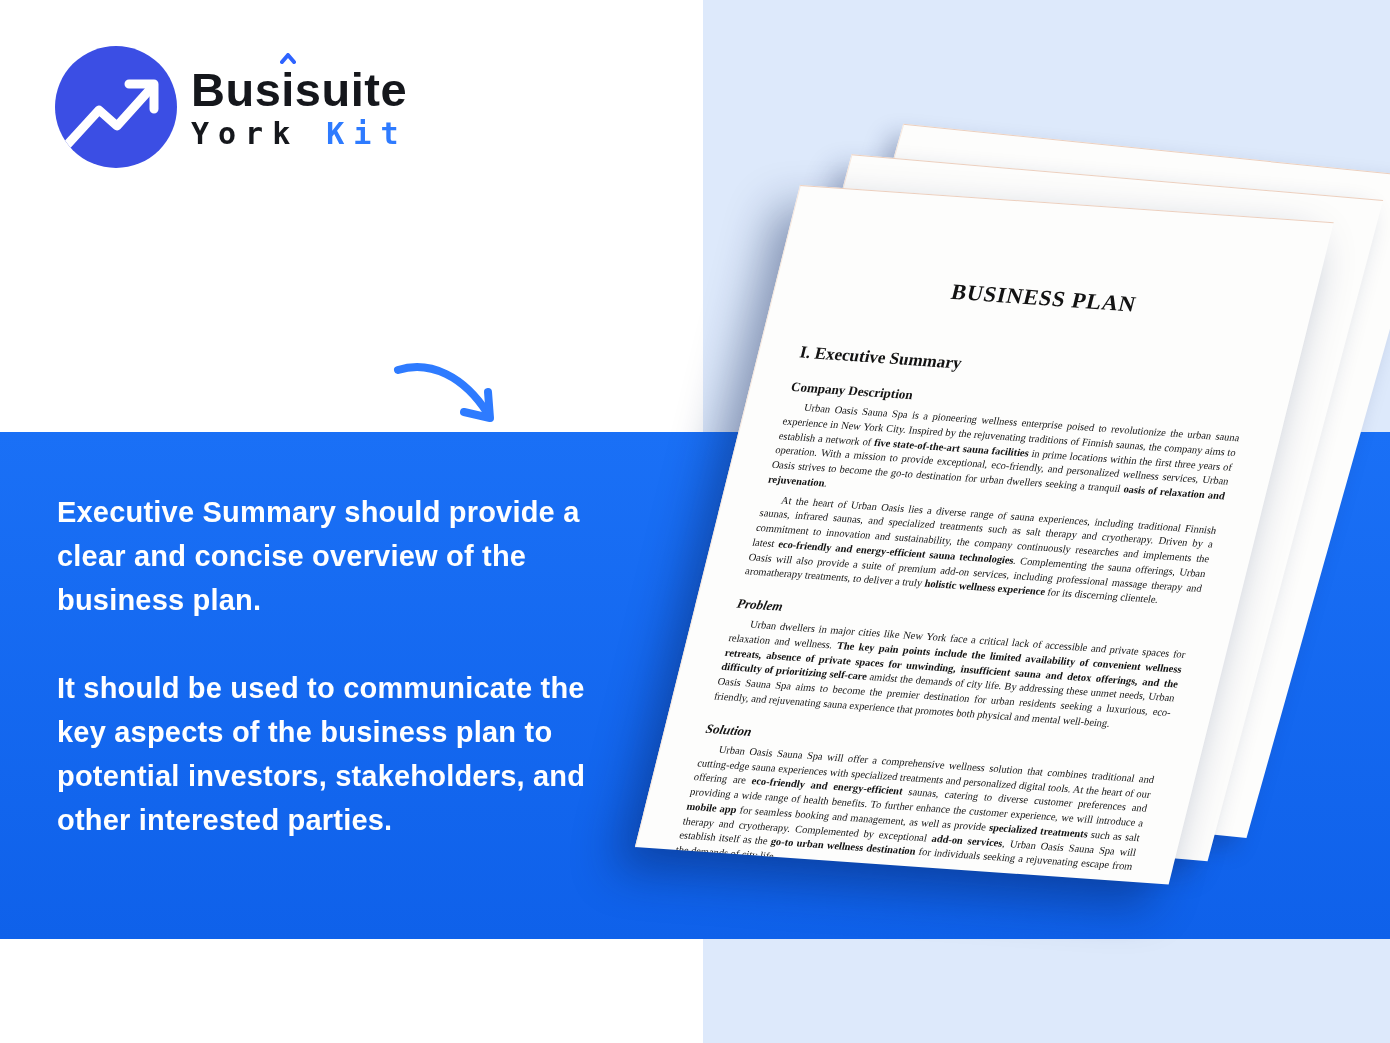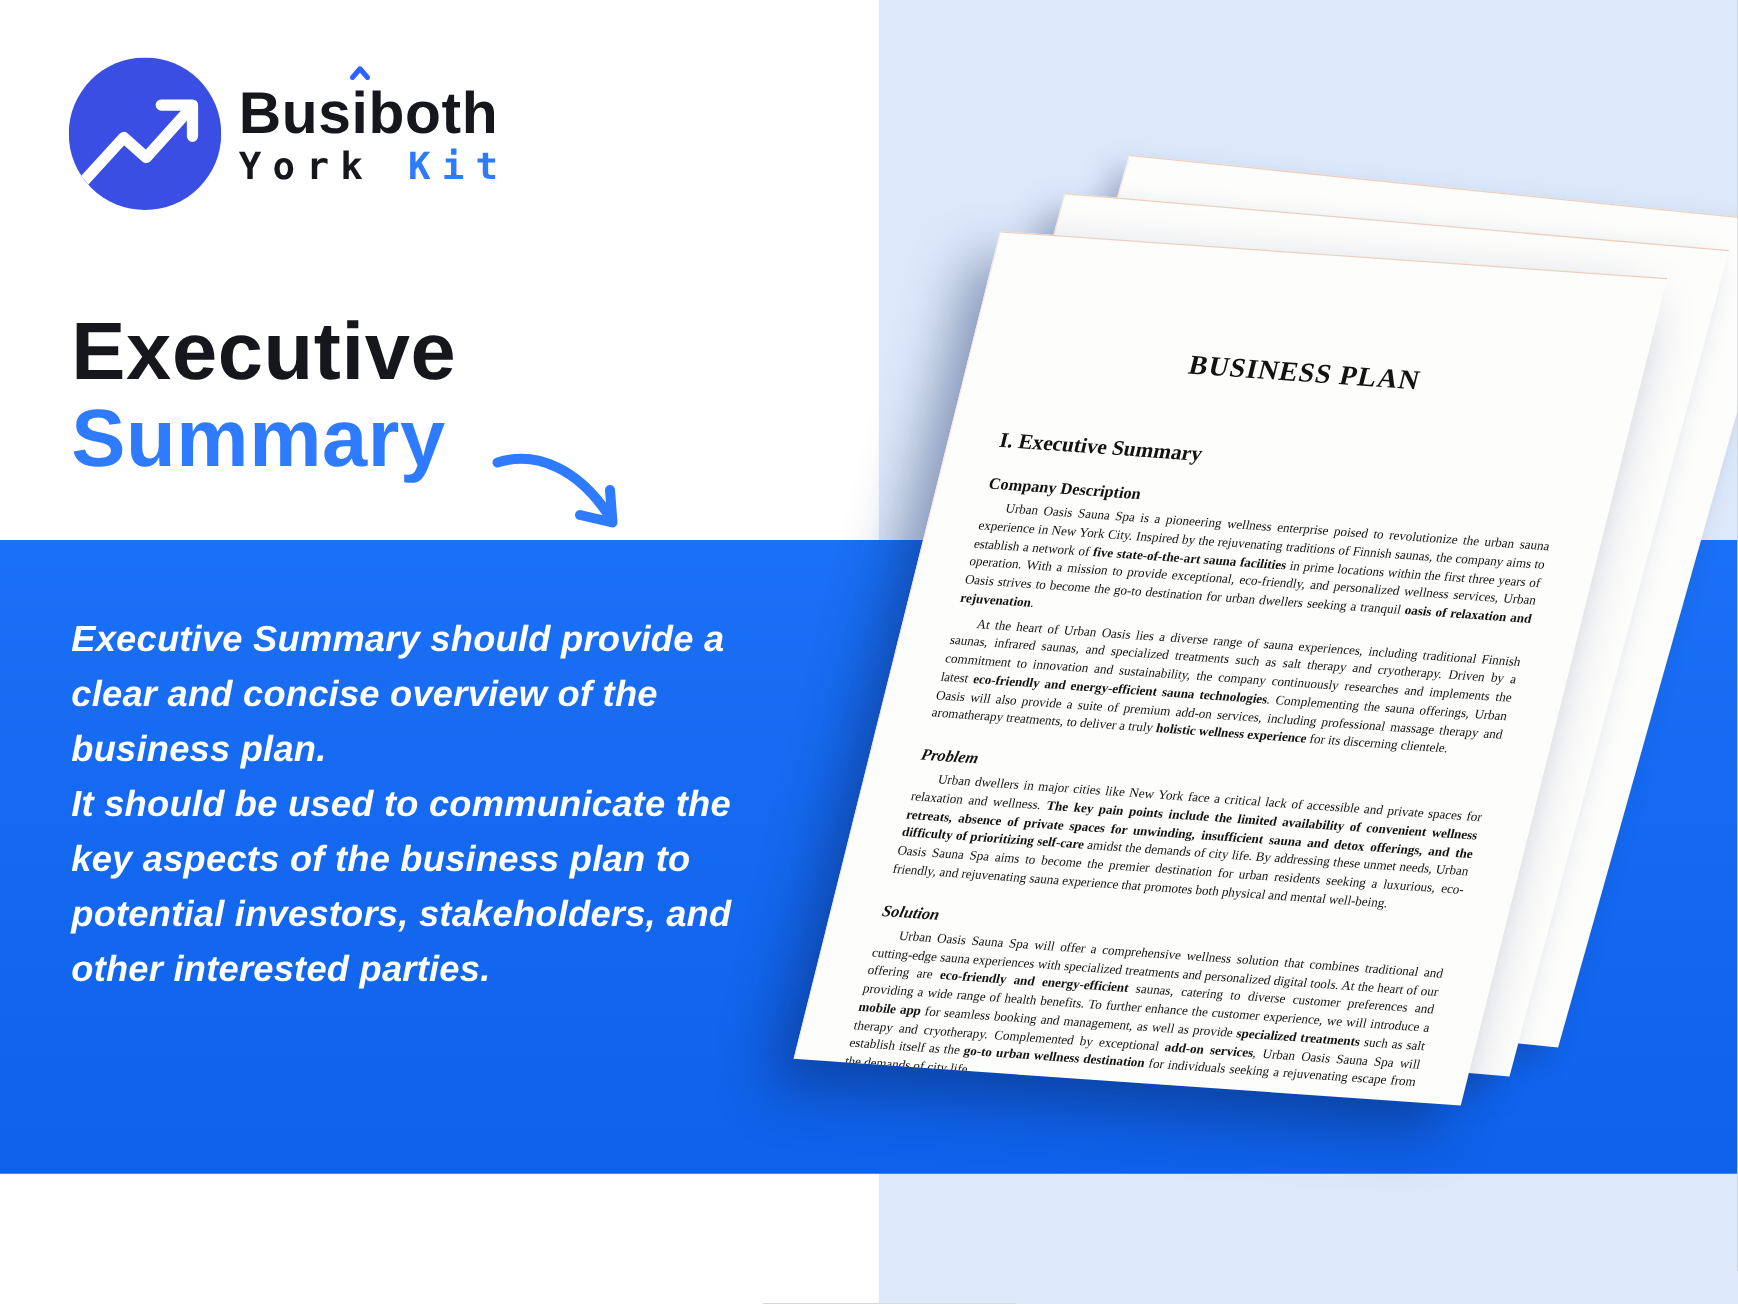--- a/index.html
+++ b/index.html
@@ -13,23 +13,23 @@
   *{margin:0;padding:0;box-sizing:border-box;}
   body{font-family:"Liberation Sans","DejaVu Sans",sans-serif;background:#888;}
   .canvas{position:relative;width:1390px;height:1043px;overflow:hidden;background:#ffffff;}
 
   
   .right-panel{position:absolute;left:703px;top:0;width:687px;height:1043px;background:var(--panel);}
 
   
   .info-box{position:absolute;left:0;top:432px;width:1390px;height:507px;
     background:linear-gradient(180deg,#1a70f6 0%,#0f61ea 100%);}
-  .info-box-inner{padding:58px 40px 0 57px;max-width:660px;font-style:italic;}
+  .info-box-inner{padding:58px 40px 0 57px;max-width:660px;}
   .info-box p{color:#ffffff;font-size:29px;line-height:1.52;font-weight:700;letter-spacing:.2px;}
-  .info-box p + p{}
+  .info-box p + p{margin-top:44px;}
 
   
   .brand{position:absolute;left:55px;top:46px;display:flex;align-items:center;gap:14px;}
   .brand-mark{width:122px;height:122px;flex:0 0 auto;}
   .brand-text{line-height:1;}
   .brand-name{font-size:47px;font-weight:800;color:var(--ink);letter-spacing:.5px;}
   .i-wrap{position:relative;display:inline-block;}
   .i-caret{position:absolute;left:50%;top:-13px;transform:translateX(-50%);width:16px;height:11px;}
   .brand-sub{margin-top:6px;font-family:"DejaVu Sans Mono","Liberation Mono",monospace;
     font-size:30px;font-weight:700;letter-spacing:9px;color:var(--ink);}
@@ -127,29 +127,25 @@
         </defs>
       <circle cx="61" cy="61" r="61" fill="#3b4ee4"></circle>
       <g clip-path="url(#cclip)" stroke="#ffffff" stroke-width="9" fill="none" stroke-linecap="round" stroke-linejoin="round">
         <path d="M 2,110 L 44,64 L 62,80 L 98,40"></path>
         <path d="M 74,38 L 99,38 L 99,63"></path>
       </g>
     </svg>
     <div class="brand-text">
       <div class="brand-name"><span>Bus</span><span class="i-wrap"><span>i</span><svg class="i-caret" viewBox="0 0 16 11">
               <path d="M2,9 L8,2 L14,9" fill="none" stroke="#2e63ff" stroke-width="4" stroke-linecap="round" stroke-linejoin="round"></path>
-            </svg></span><span>both</span></div>
+            </svg></span><span>suite</span></div>
       <div class="brand-sub"><span>York</span> <span class="kit">Kit</span></div>
     </div>
   </div>
 
-  <div class="hero">
-    <div class="hero-line">Executive</div>
-    <div class="hero-line accent">Summary</div>
-  </div>
 
   <svg class="hero-arrow" viewBox="0 0 118 82">
     <g fill="none" stroke="#2e7bff" stroke-width="8" stroke-linecap="round" stroke-linejoin="round">
       <path d="M 8,18 C 40,8 74,24 98,62"></path>
       <path d="M 98,40 L 100,66 L 74,60"></path>
     </g>
   </svg>
 
 </div>
 

